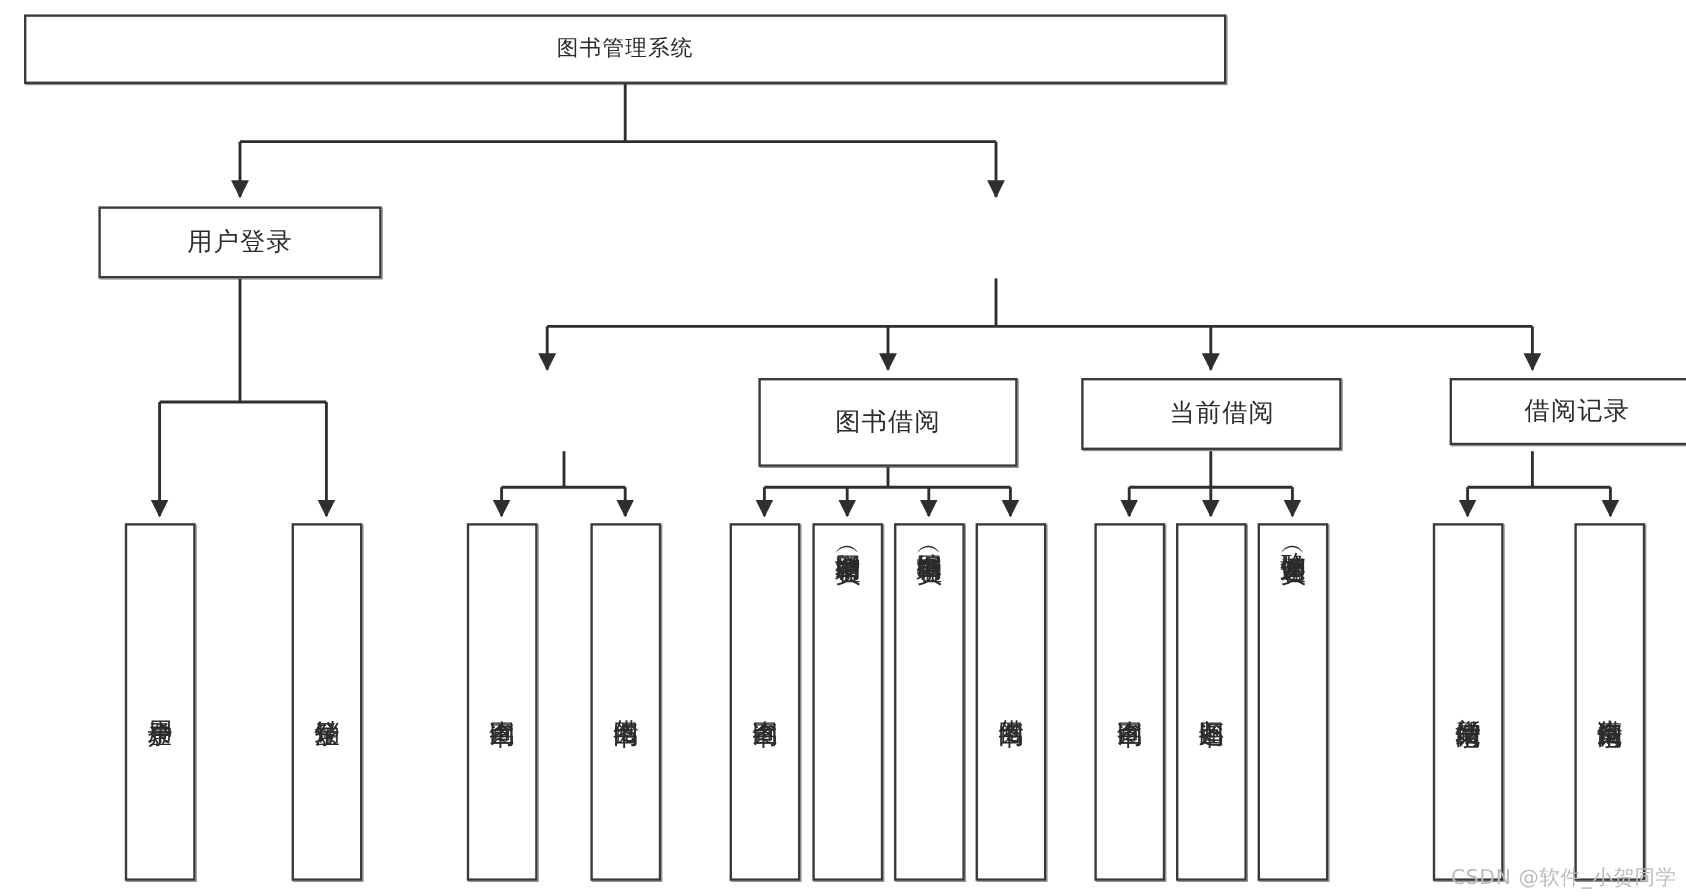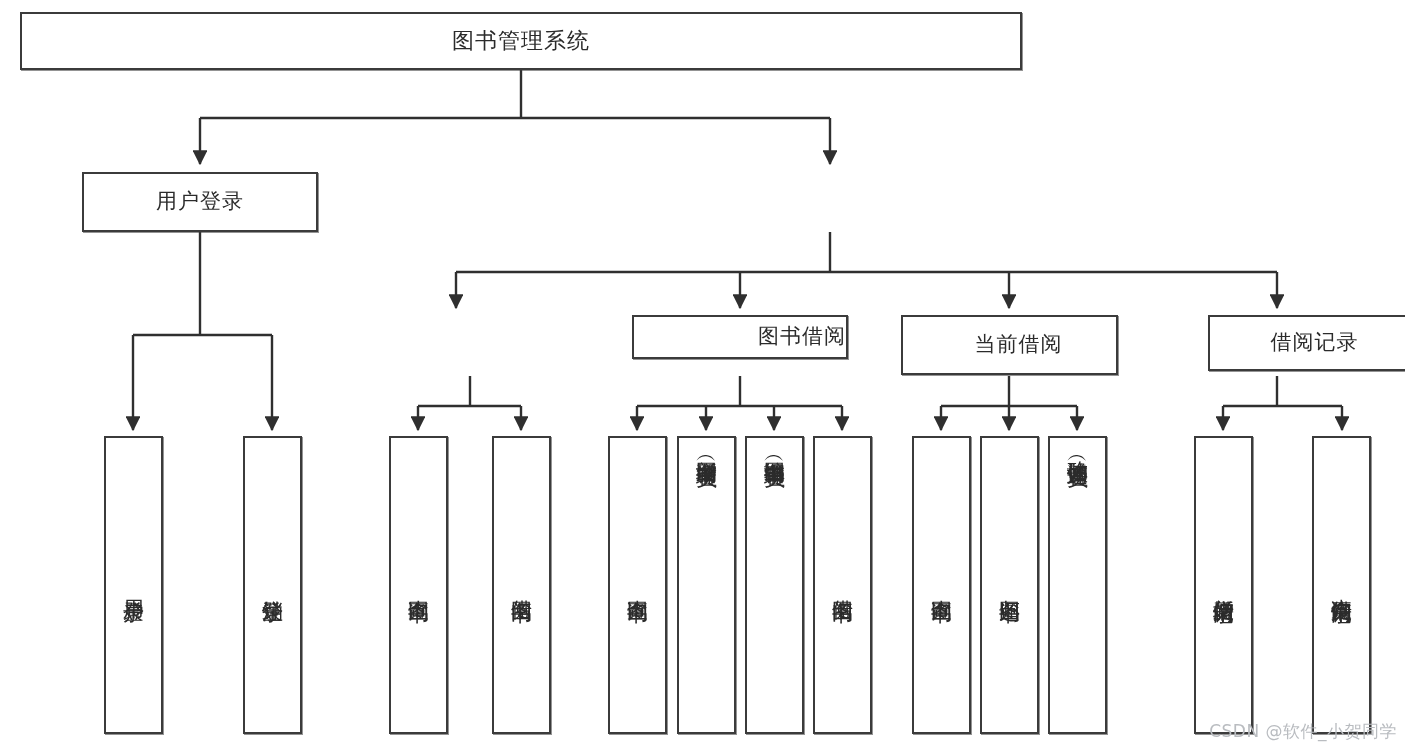--- a/index.html
+++ b/index.html
@@ -37,21 +37,21 @@
     color: #2b2b2b;
     box-shadow: 1px 1px 0 rgba(60,60,60,0.55);
   }
   .node.horiz {
     font-size: 21px;
     letter-spacing: 1px;
     line-height: 1.2;
     white-space: nowrap;
   }
   .node.root {
-    font-size: 22px;
+    font-size: 18px;
   }
   .node.vert {
     font-size: 21px;
     letter-spacing: 1px;
     padding: 6px 0;
   }
   .node.vert .vtext {
     writing-mode: vertical-rl;
     text-orientation: upright;
     line-height: 1.05;
@@ -132,21 +132,21 @@
   <div class="node horiz root" style="left:20px; top:12px; width:1002px; height:58px;">
     <span>图书管理系统</span>
   </div>
 
   <div class="node horiz" style="left:82px; top:172px; width:236px; height:60px;">
     <span>用户登录</span>
   </div>
 
 
 
-  <div class="node horiz" style="left:632px; top:315px; width:216px; height:44px;justify-content:flex-end;">
+  <div class="node horiz" style="left:632px; top:315px; width:216px; height:74px;">
     <span>图书借阅</span>
   </div>
 
   <div class="node horiz" style="left:901px; top:315px; width:217px; height:60px;padding-left:18px;">
     <span>当前借阅</span>
   </div>
 
   <div class="node horiz" style="left:1208px; top:315px; width:213px; height:56px;">
     <span>借阅记录</span>
   </div>

